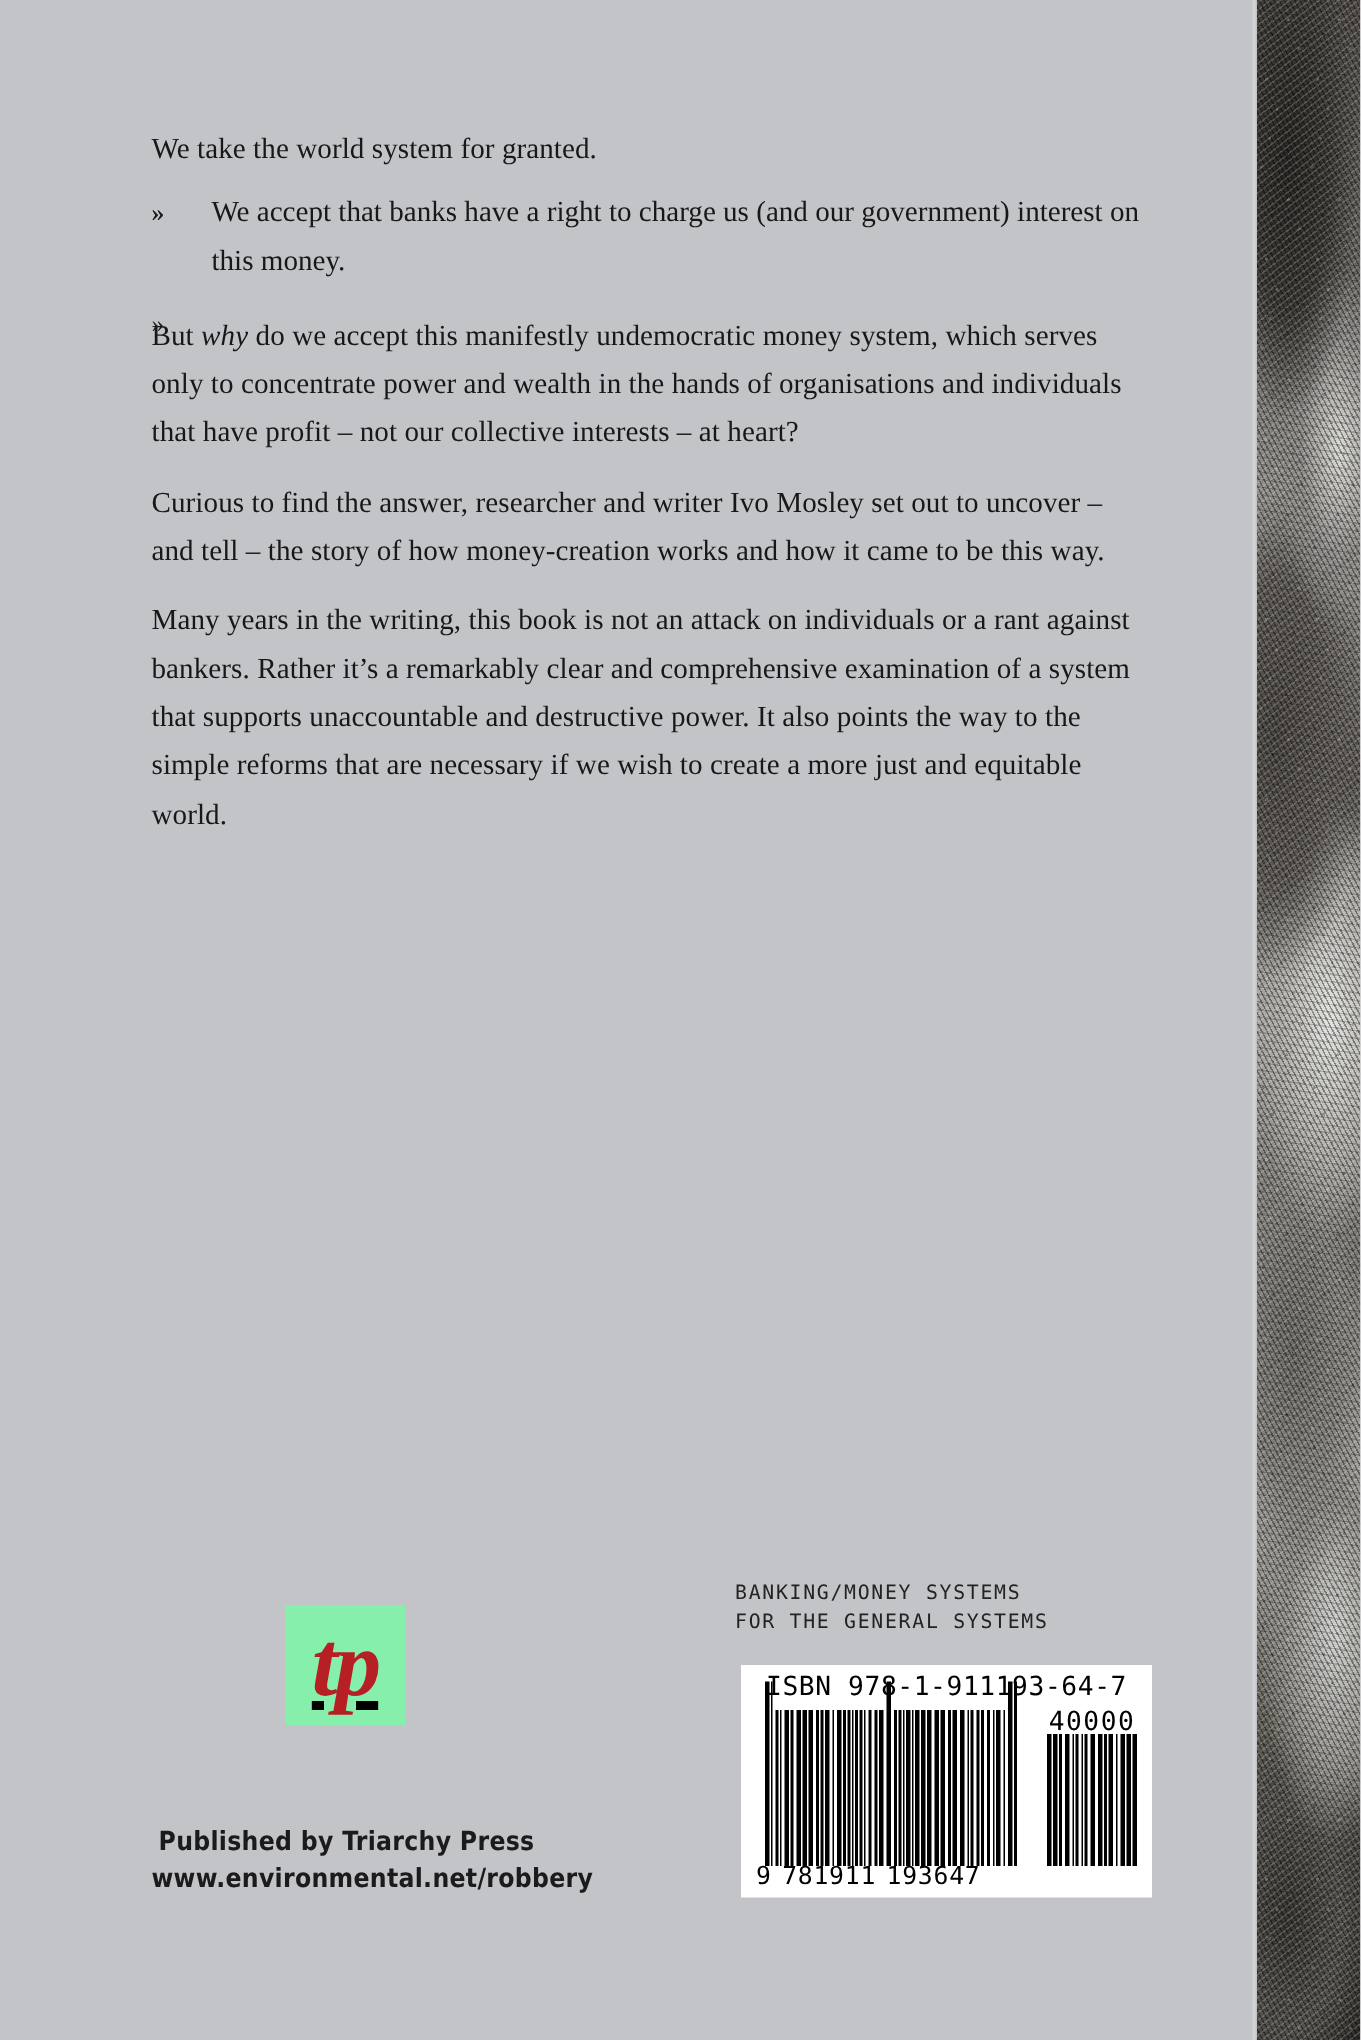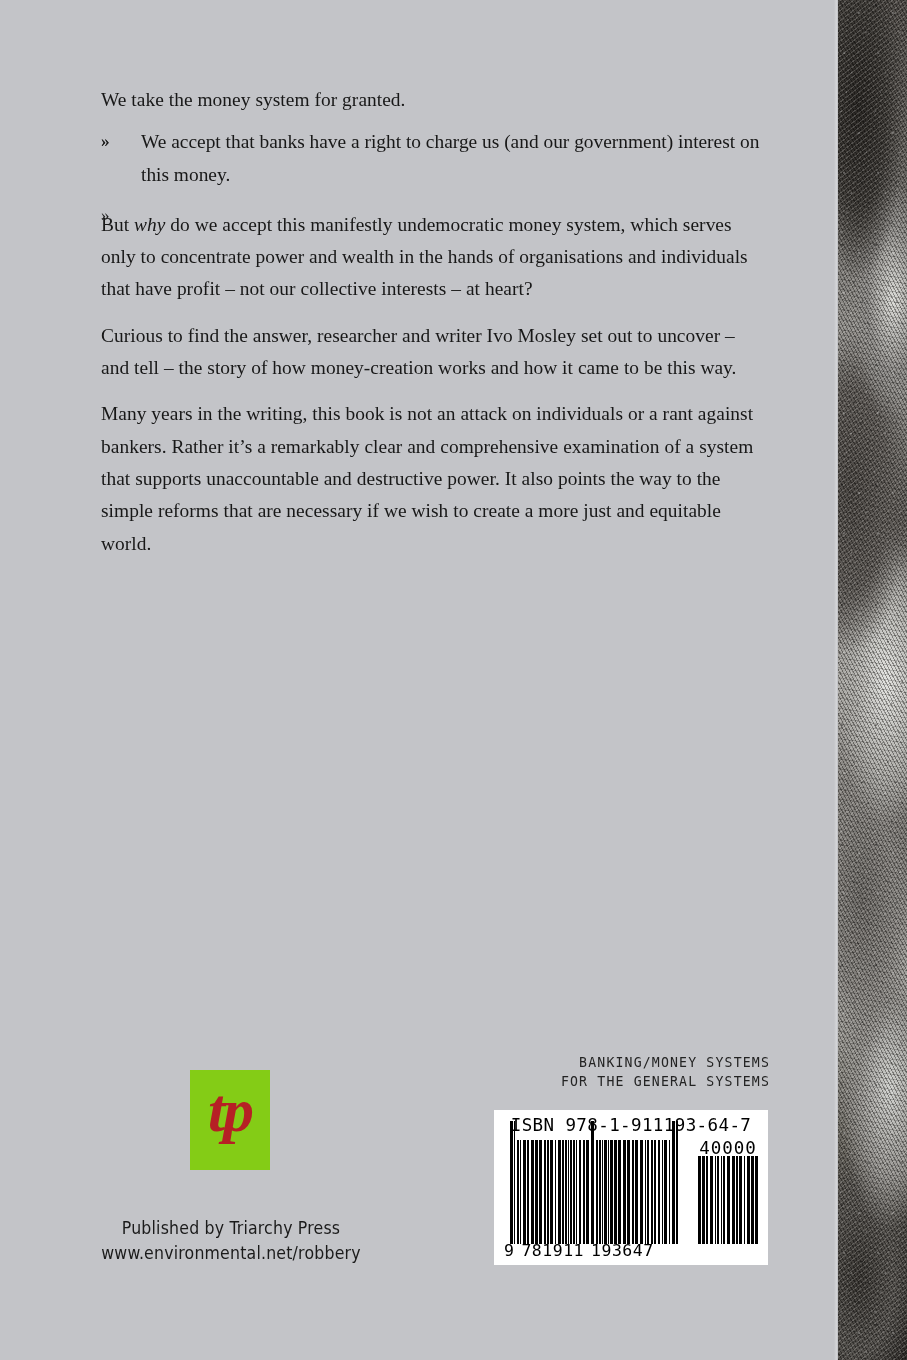--- a/index.html
+++ b/index.html
@@ -133,22 +133,23 @@
     font-size: 17px;
     color: #1d1d1d;
   }
 
   
   #logo-box {
     position: absolute;
     left: 190px;
     top: 1070px;
     width: 80px;
-    height: 100px;
-    background: #84cc16;
+    height: 80px;
+    background: #86efac;
+    text-decoration: underline;
   }
   #logo-box .tp-mark {
     font-family: "Liberation Serif", serif;
     font-style: italic;
     font-weight: bold;
     font-size: 62px;
     line-height: 80px;
     text-align: center;
     color: #b62025;
     letter-spacing: -2px;
@@ -159,29 +160,30 @@
     top: 1216px;
     width: 260px;
     text-align: center;
     font-family: "DejaVu Sans Condensed", "Liberation Sans Narrow", "Liberation Sans", sans-serif;
     color: #1b1b1b;
   }
   #publisher-lines .pub-line {
     font-size: 17.5px;
     line-height: 25px;
     letter-spacing: 0.2px;
+    font-weight: bold;
   }
 
   
   #category {
     position: absolute;
     left: 490px;
     top: 1054px;
     width: 280px;
-    text-align: right;
+    text-align: left;
     font-family: "DejaVu Sans Mono", "Liberation Mono", monospace;
     font-size: 13.2px;
     line-height: 18.5px;
     letter-spacing: 1.15px;
     color: #232323;
   }
 
   #barcode-box {
     position: absolute;
     left: 494px;
@@ -251,21 +253,21 @@
   #ean-digits .lead { margin-right: 7px; }
   #ean-digits .grp { margin-right: 7px; }
 </style>
 </head>
 <body>
 
 <div id="cover">
 
   <div id="blurb">
 
-    <p class="para tight">We take the money system for granted.</p>
+    <p class="para tight">We take the world system for granted.</p>
 
     <ul class="bullets">
       <li>
         <span class="guillemet">»</span>
       </li>
       <li>
         <span class="guillemet">»</span>
         <span>We accept that banks have a right to charge us (and our government) interest on this money.</span>
       </li>
       <li>

